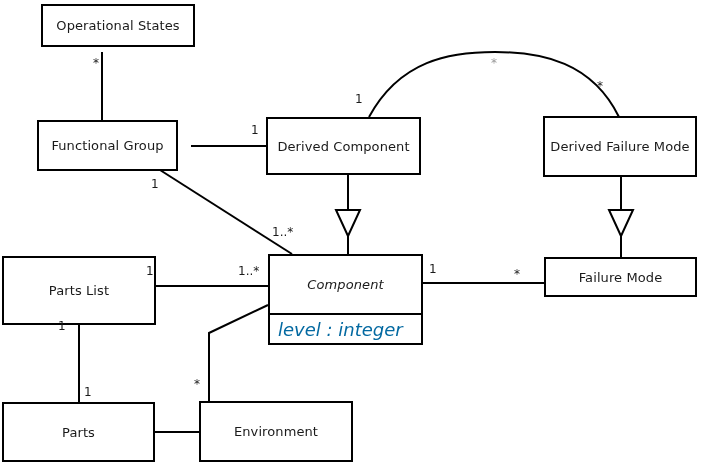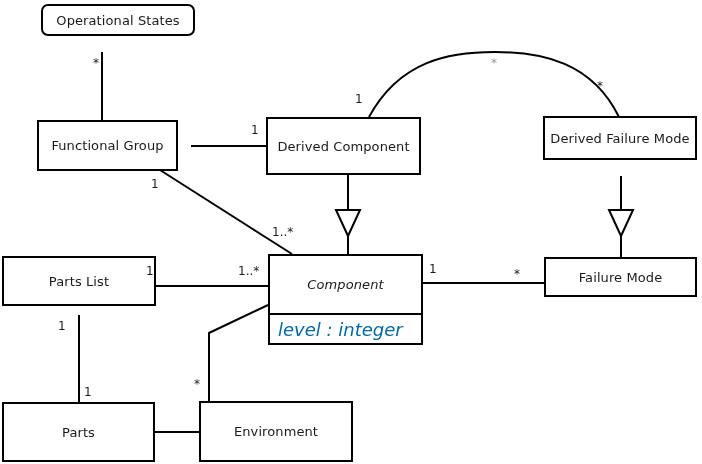--- a/index.html
+++ b/index.html
@@ -95,37 +95,37 @@
 
     <line x1="348" y1="175" x2="348" y2="211" stroke="#000000" stroke-width="2"></line>
     <polygon points="336,210 360,210 348,236" fill="#ffffff" stroke="#000000" stroke-width="2"></polygon>
     <line x1="348" y1="236" x2="348" y2="254" stroke="#000000" stroke-width="2"></line>
 
     <line x1="621" y1="176" x2="621" y2="211" stroke="#000000" stroke-width="2"></line>
     <polygon points="609,210 633,210 621,236" fill="#ffffff" stroke="#000000" stroke-width="2"></polygon>
     <line x1="621" y1="236" x2="621" y2="257" stroke="#000000" stroke-width="2"></line>
   </svg>
 
-  <div class="uml-class" style="left:41px; top:4px; width:154px; height:32px;border-radius:7px;">
+  <div class="uml-class" style="left:41px; top:4px; width:154px; height:43px;">
     <div class="uml-name-compartment">Operational States</div>
   </div>
 
   <div class="uml-class" style="left:37px; top:120px; width:141px; height:51px;">
     <div class="uml-name-compartment">Functional Group</div>
   </div>
 
   <div class="uml-class" style="left:266px; top:117px; width:155px; height:58px;">
     <div class="uml-name-compartment">Derived Component</div>
   </div>
 
-  <div class="uml-class" style="left:543px; top:116px; width:154px; height:44px;">
+  <div class="uml-class" style="left:543px; top:116px; width:154px; height:61px;">
     <div class="uml-name-compartment">Derived Failure Mode</div>
   </div>
 
-  <div class="uml-class" style="left:2px; top:256px; width:154px; height:50px;">
+  <div class="uml-class" style="left:2px; top:256px; width:154px; height:69px;">
     <div class="uml-name-compartment">Parts List</div>
   </div>
 
   <div class="uml-class" style="left:268px; top:254px; width:155px; height:91px;font-style:italic;">
     <div class="uml-name-compartment">Component</div>
     <div class="uml-attr-compartment" style="height:30px;">level : integer</div>
   </div>
 
   <div class="uml-class" style="left:544px; top:257px; width:153px; height:40px;">
     <div class="uml-name-compartment">Failure Mode</div>

